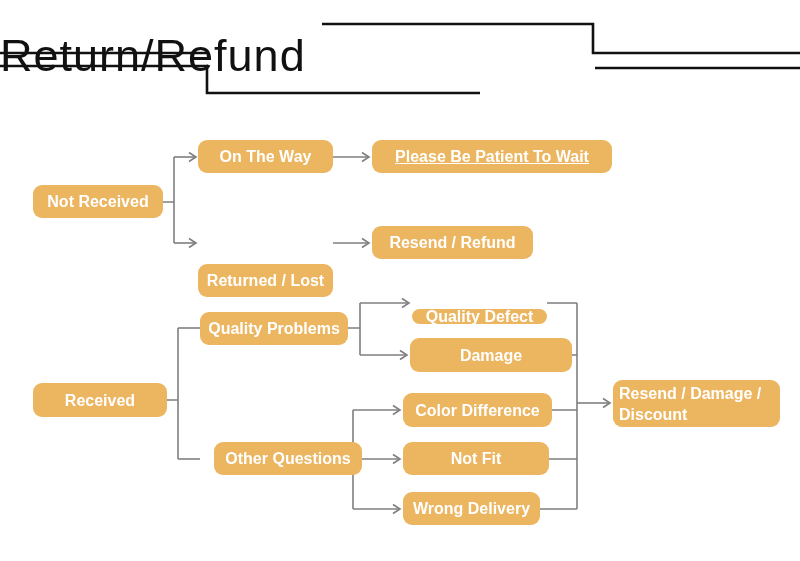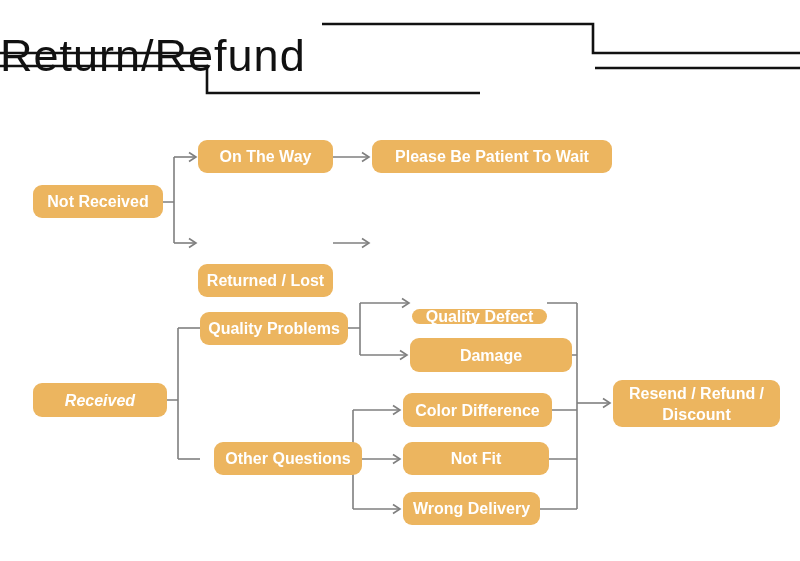--- a/index.html
+++ b/index.html
@@ -49,33 +49,33 @@
     font-family: "Liberation Sans", sans-serif;
   }
   .node {
     position: absolute;
     background: var(--node-fill);
     color: var(--node-text);
     border-radius: 9px;
     display: flex;
     align-items: center;
     justify-content: center;
-    text-align: center;
+    text-align: left;
     font-size: 16px;
     font-weight: 700;
     line-height: 21px;
     padding: 2px 6px;
   }
   
   .n-not-received   { left: 33px;  top: 185px; width: 130px; height: 33px; }
   .n-on-the-way     { left: 198px; top: 140px; width: 135px; height: 33px; }
-  .n-please-wait    { left: 372px; top: 140px; width: 240px; height: 33px; }
+  .n-please-wait    { left: 372px; top: 140px; width: 240px; height: 33px; text-decoration: underline; }
   .n-returned-lost  { left: 198px; top: 226px; width: 135px; height: 33px; margin-top: 38px; }
   .n-resend-refund  { left: 372px; top: 226px; width: 161px; height: 33px; }
-  .n-received       { left: 33px;  top: 383px; width: 134px; height: 34px; font-style: italic; }
+  .n-received       { left: 33px;  top: 383px; width: 134px; height: 34px; }
   .n-quality-problems { left: 200px; top: 312px; width: 148px; height: 33px; }
   .n-other-questions  { left: 200px; top: 442px; width: 148px; height: 33px; margin-left: 14px; }
   .n-quality-defect { left: 412px; top: 287px; width: 135px; height: 15px; margin-top: 22px; }
   .n-damage         { left: 410px; top: 338px; width: 162px; height: 34px; }
   .n-color-difference { left: 403px; top: 393px; width: 149px; height: 34px; }
   .n-not-fit        { left: 403px; top: 442px; width: 146px; height: 33px; }
   .n-wrong-delivery { left: 403px; top: 492px; width: 137px; height: 33px; }
   .n-resend-refund-discount { left: 613px; top: 380px; width: 167px; height: 47px; }
 </style>
 </head>
@@ -135,32 +135,33 @@
   <h1 class="title">Return/Refund</h1>
 
   <div class="node n-not-received">Not Received</div>
 
   <div class="node n-on-the-way">On The Way</div>
 
   <div class="node n-please-wait">Please Be Patient To Wait</div>
 
   <div class="node n-returned-lost">Returned / Lost</div>
 
+  <div class="node n-resend-refund">Resend / Refund</div>
 
   <div class="node n-received">Received</div>
 
   <div class="node n-quality-problems">Quality Problems</div>
 
   <div class="node n-other-questions">Other Questions</div>
 
   <div class="node n-quality-defect">Quality Defect</div>
 
   <div class="node n-damage">Damage</div>
 
   <div class="node n-color-difference">Color Difference</div>
 
   <div class="node n-not-fit">Not Fit</div>
 
   <div class="node n-wrong-delivery">Wrong Delivery</div>
 
-  <div class="node n-resend-refund-discount">Resend / Refund / Discount</div>
+  <div class="node n-resend-refund-discount">Resend / Damage / Discount</div>
 
 </div>
 
 </body></html>

